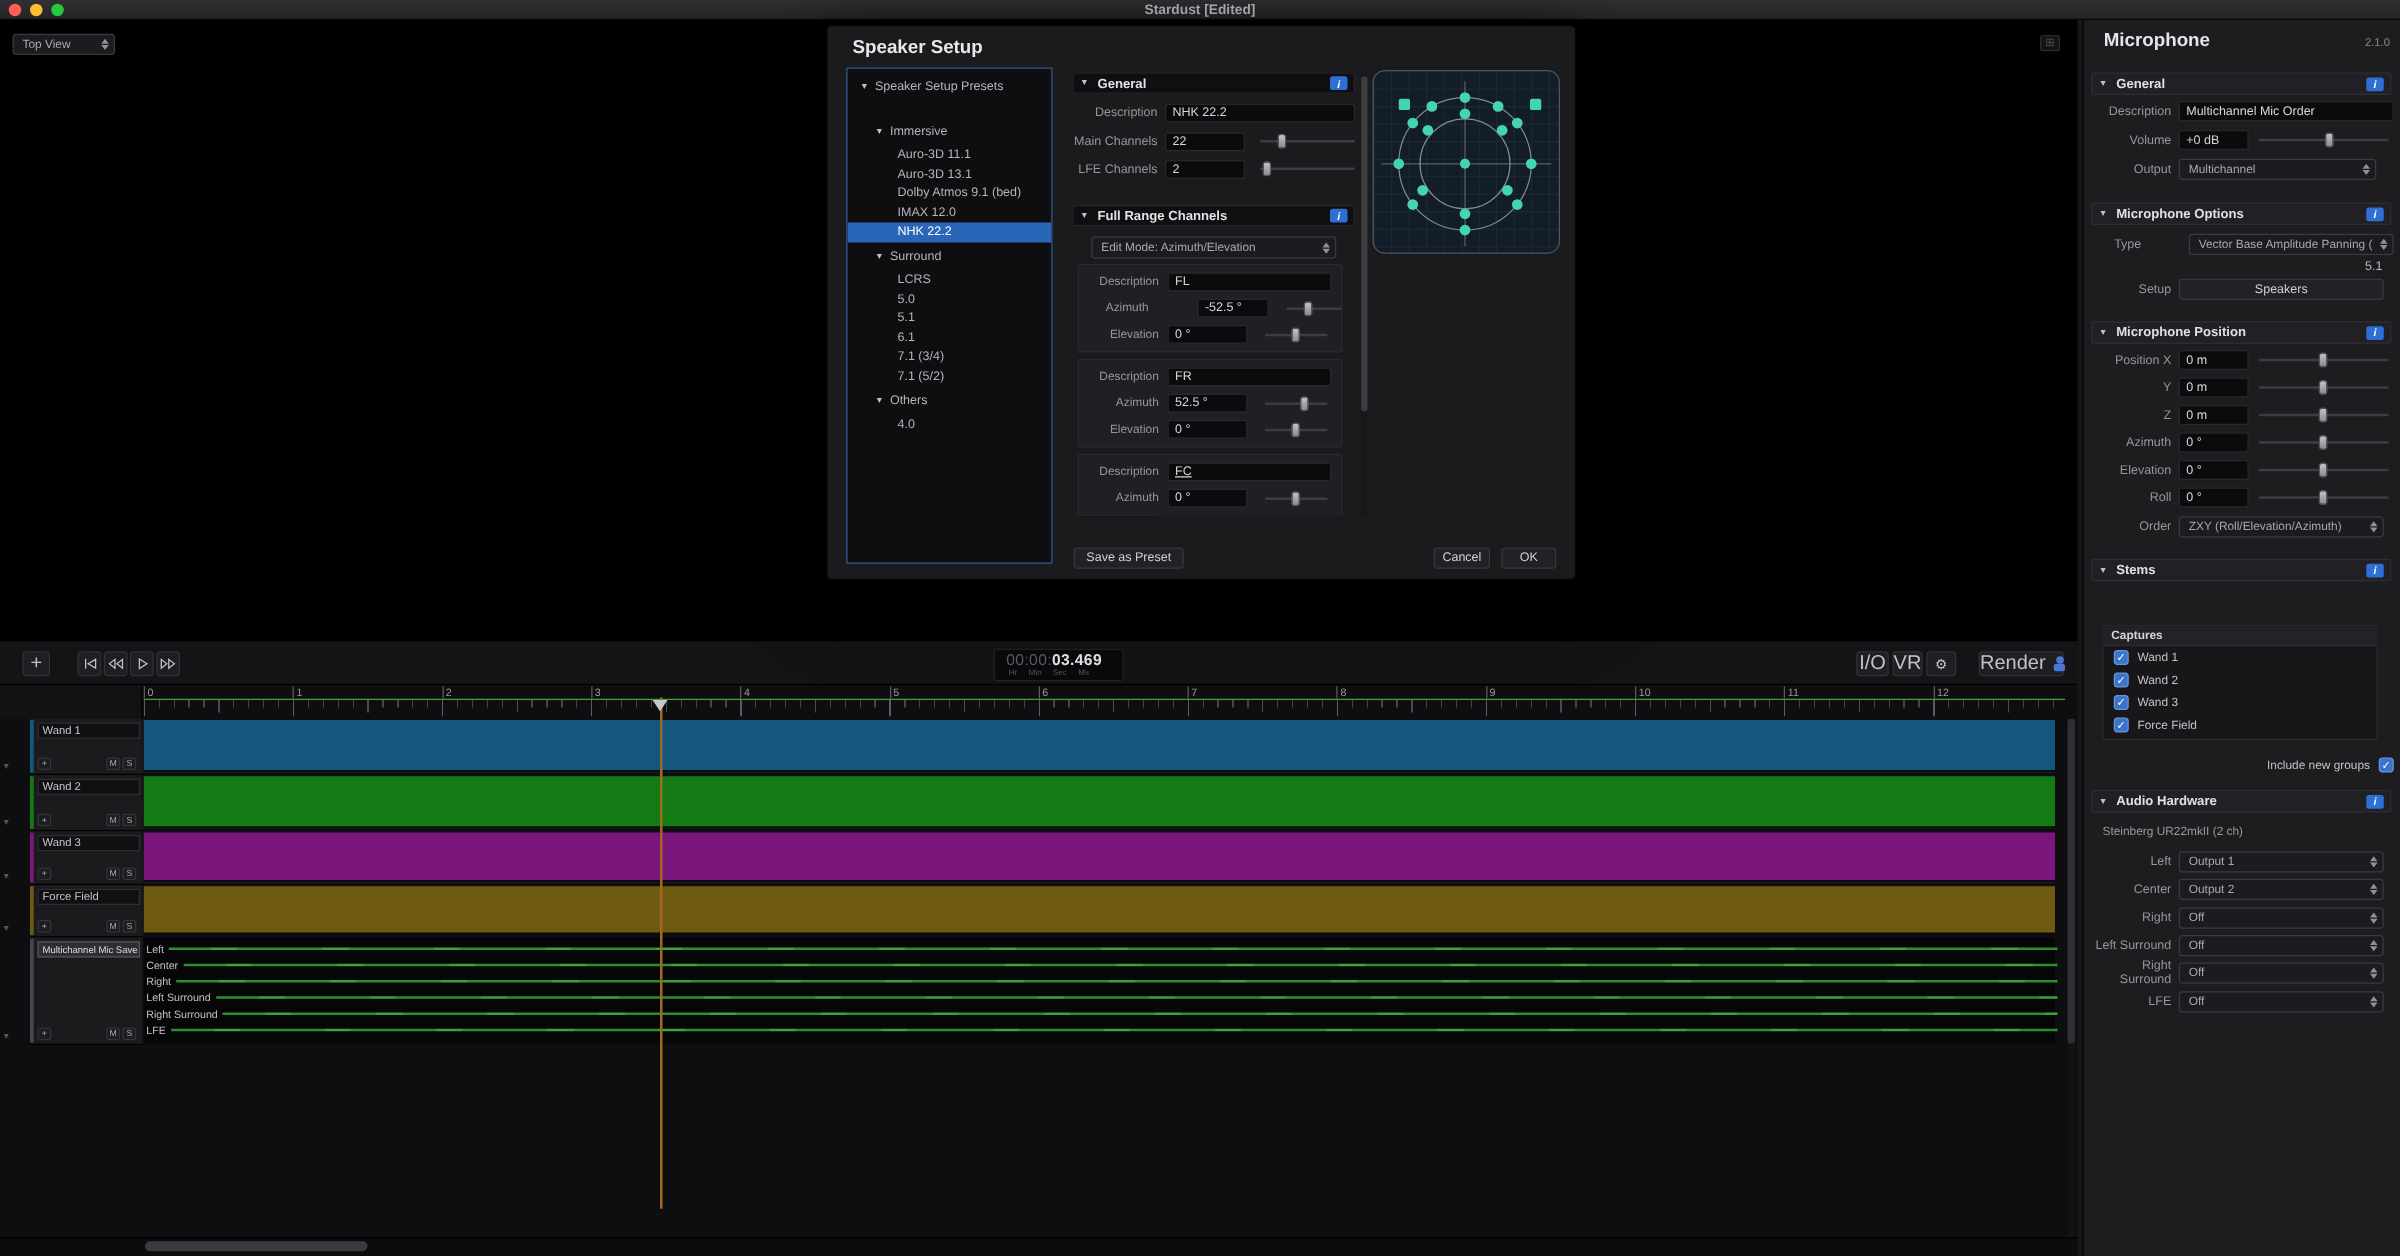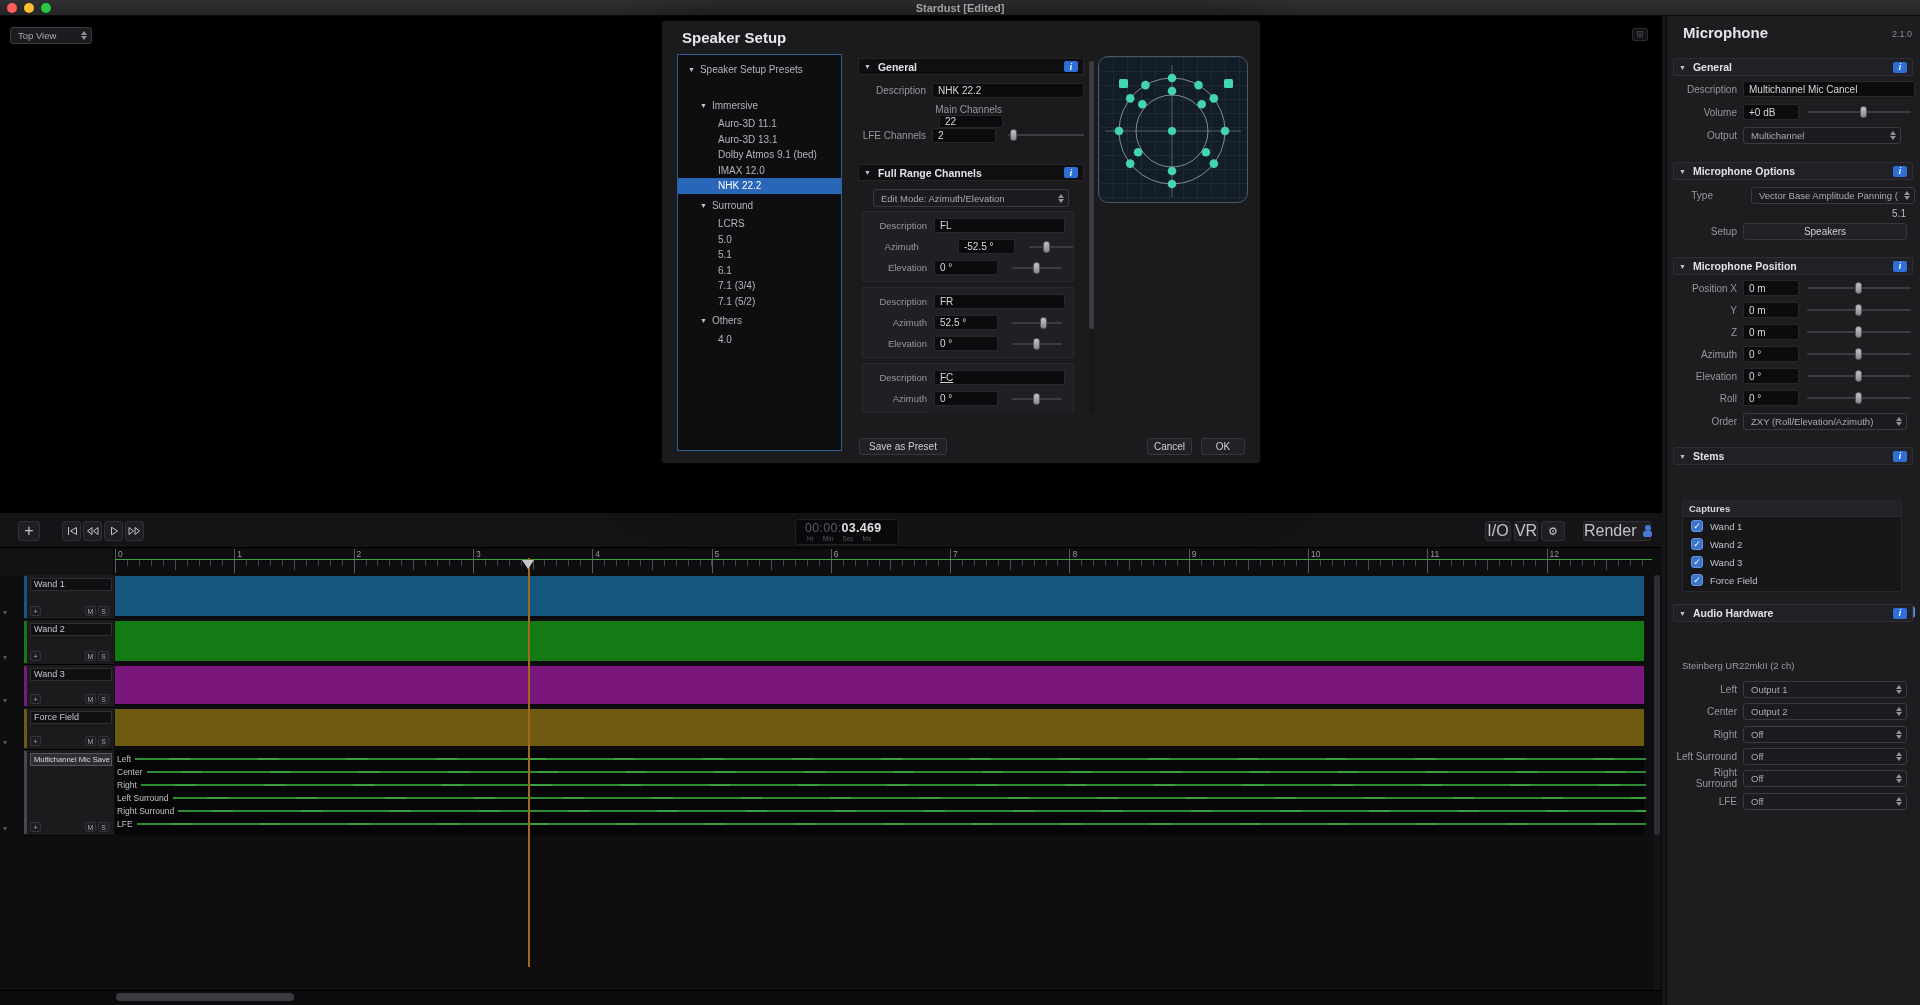--- a/index.html
+++ b/index.html
@@ -292,21 +292,21 @@
     <div class="rp-ver">2.1.0</div>
 
     <div class="phdr" style="top:42px;">
       <span class="tri">▼</span>
       <span>General</span>
       <span class="info">i</span>
     </div>
     <div class="prow" style="top:64px;">
       <span class="label">Description</span>
       <div class="input" style="flex:1;height:16px;">
-          <span>Multichannel Mic Cancel</span>
+          <span>Multichannel Mic Order</span>
         </div>
     </div>
     <div class="prow" style="top:87px;">
       <span class="label">Volume</span>
       <div class="input">
           <span>+0 dB</span>
         </div>
       <div class="slider">
           <div class="trk"></div>
           <div class="th" style="left: 55%;"></div>
@@ -438,21 +438,21 @@
             <span class="cb">✓</span>
             <span>Force Field</span>
           </div>
         </div>
     </div>
     <div class="prow" style="top:587px;justify-content:flex-end;gap:7px;">
       <span style="color:#c2c2c7;font-size:9.5px;">Include new groups</span>
       <span class="cb">✓</span>
     </div>
 
-    <div class="phdr" style="top:588px;">
+    <div class="phdr" style="top:616px;">
       <span class="tri">▼</span>
       <span>Audio Hardware</span>
       <span class="info">i</span>
     </div>
     <div style="position:absolute;left:15px;top:644px;font-size:9.5px;color:#9a9aa0;">Steinberg UR22mkII  (2 ch)</div>
     <div id="hw-rows">
         <div class="prow" style="top: 664px;">
           <span class="label">Left</span>
           <div class="dd" style="width: 164px; height: 17px;">
             <span>Output 1</span>
@@ -553,21 +553,21 @@
       <span class="tri">▼</span>
       <span>General</span>
       <span class="info">i</span>
     </div>
     <div class="drow" style="top:60px;">
       <span class="label">Description</span>
       <div class="input" style="flex:1;height:15px;">
           <span>NHK 22.2</span>
         </div>
     </div>
-    <div class="drow" style="top:83px;flex-direction:column;">
+    <div class="drow" style="top:83px;">
       <span class="label">Main Channels</span>
       <div class="input" style="width:64px;height:15px;">
           <span>22</span>
         </div>
       <div class="slider" style="flex:1;margin-left:12px;">
           <div class="trk"></div>
           <div class="th" style="left: 24%;"></div>
         </div>
     </div>
     <div class="drow" style="top:105px;">

